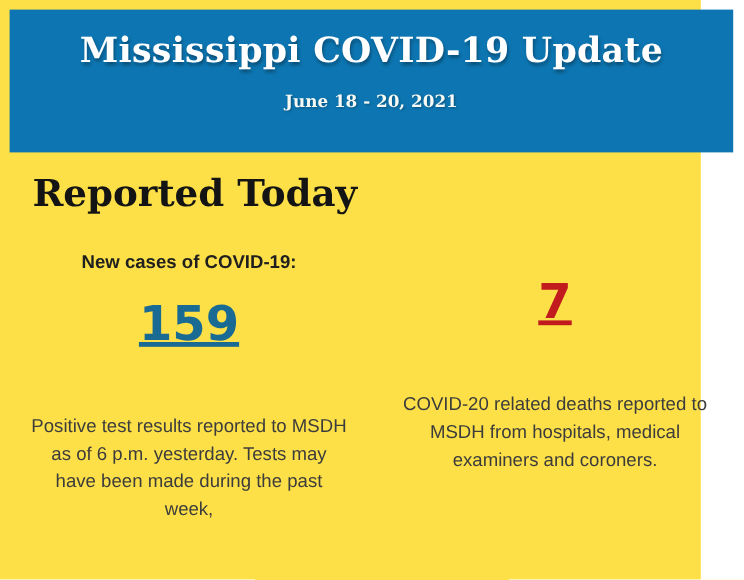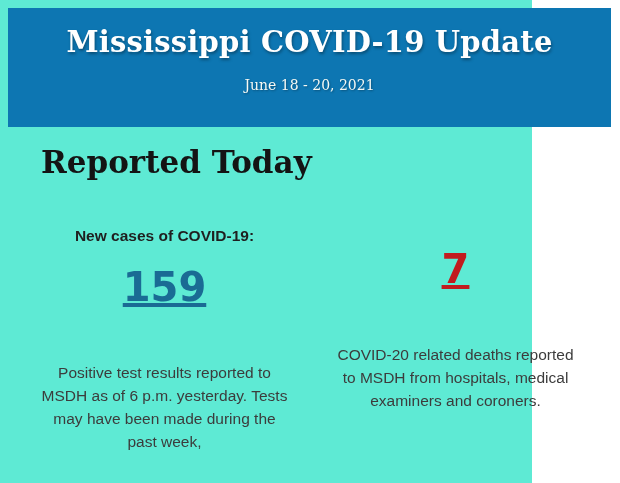--- a/index.html
+++ b/index.html
@@ -4,23 +4,23 @@
 <style>
   * { margin: 0; padding: 0; box-sizing: border-box; }
   html, body {
     width: 620px;
     height: 483px;
     background: #ffffff;
     font-family: "Liberation Sans", sans-serif;
     overflow: hidden;
   }
   .page {
-    width: 532px;
+    width: 584px;
     height: 483px;
-    background: #5eead4;
+    background: #fde047;
     position: relative;
   }
   
   .banner {
     position: absolute;
     left: 8px;
     top: 8px;
     width: 603px;
     height: 119px;
     background: #0d76b2;
@@ -36,42 +36,42 @@
     font-weight: bold;
     font-size: 29px;
     line-height: 38px;
     letter-spacing: 0.2px;
     text-shadow: 1px 2px 3px rgba(0,0,0,0.35);
   }
   .banner-date {
     margin-top: 16px;
     color: #f6f9f4;
     font-family: "DejaVu Serif", "Liberation Serif", serif;
-    font-weight: normal;
+    font-weight: bold;
     font-size: 14px;
     text-shadow: 1px 1px 2px rgba(0,0,0,0.3);
   }
   
   .content {
     position: absolute;
     left: 0;
     top: 127px;
     width: 620px;
-    padding: 0 39px;
+    padding: 0 25px;
   }
   .section-heading {
     margin: 16px 0 0 2px;
     color: #141414;
     font-family: "DejaVu Serif", "Liberation Serif", serif;
     font-weight: bold;
     font-size: 31px;
     line-height: 38px;
   }
   .stats {
-    margin-top: 46px;
+    margin-top: 29px;
     display: grid;
     grid-template-columns: 1fr 1fr;
     column-gap: 40px;
   }
   .stat-label {
     text-align: center;
     color: #1f1f1f;
     font-weight: bold;
     font-size: 15.5px;
     line-height: 18px;

